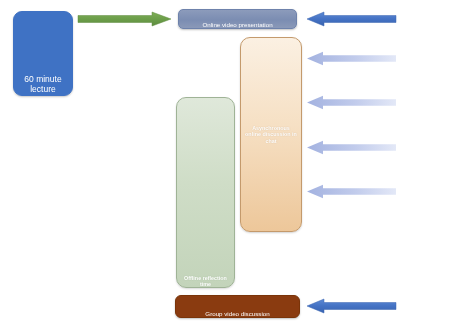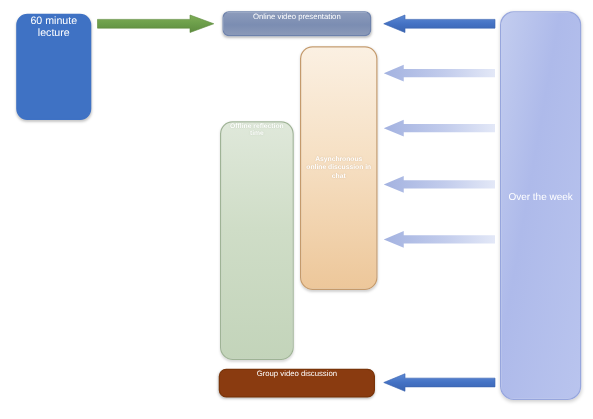--- a/index.html
+++ b/index.html
@@ -5,21 +5,21 @@
   html,body{margin:0;padding:0;background:#ffffff;}
   body{
     width:474px;height:335px;position:relative;overflow:hidden;
     font-family:"Liberation Sans", sans-serif;
     background:#ffffff;
   }
   #canvas{position:absolute;inset:0;width:474px;height:335px;}
 
   .node{
     position:absolute;
-    display:flex;align-items:flex-start;justify-content:center;
+    display:flex;align-items:flex-end;justify-content:center;
     text-align:center;
     color:#ffffff;
     box-sizing:border-box;
     line-height:1.15;
   }
   .node span{display:block;padding:0 4px;}
 
   
   #n-lecture{
     left:13px;top:11px;width:60px;height:85px;
@@ -112,23 +112,20 @@
   </div>
 
   <div class="node" id="n-offline">
     <span>Offline reflection time</span>
   </div>
 
   <div class="node" id="n-group">
     <span>Group video discussion</span>
   </div>
 
-  <div class="node" id="n-week">
-    <span>Over the week</span>
-  </div>
 
   <div class="arrow" style="left:78px;top:11px;">
     <svg width="94" height="16" viewBox="0 0 94 16">
       <defs>
         <linearGradient id="gGreen" x1="0" y1="0" x2="0" y2="1">
           <stop offset="0" stop-color="#7FAE56"></stop>
           <stop offset="0.5" stop-color="#6C9E4A"></stop>
           <stop offset="1" stop-color="#5E8C3F"></stop>
         </linearGradient>
       </defs>

